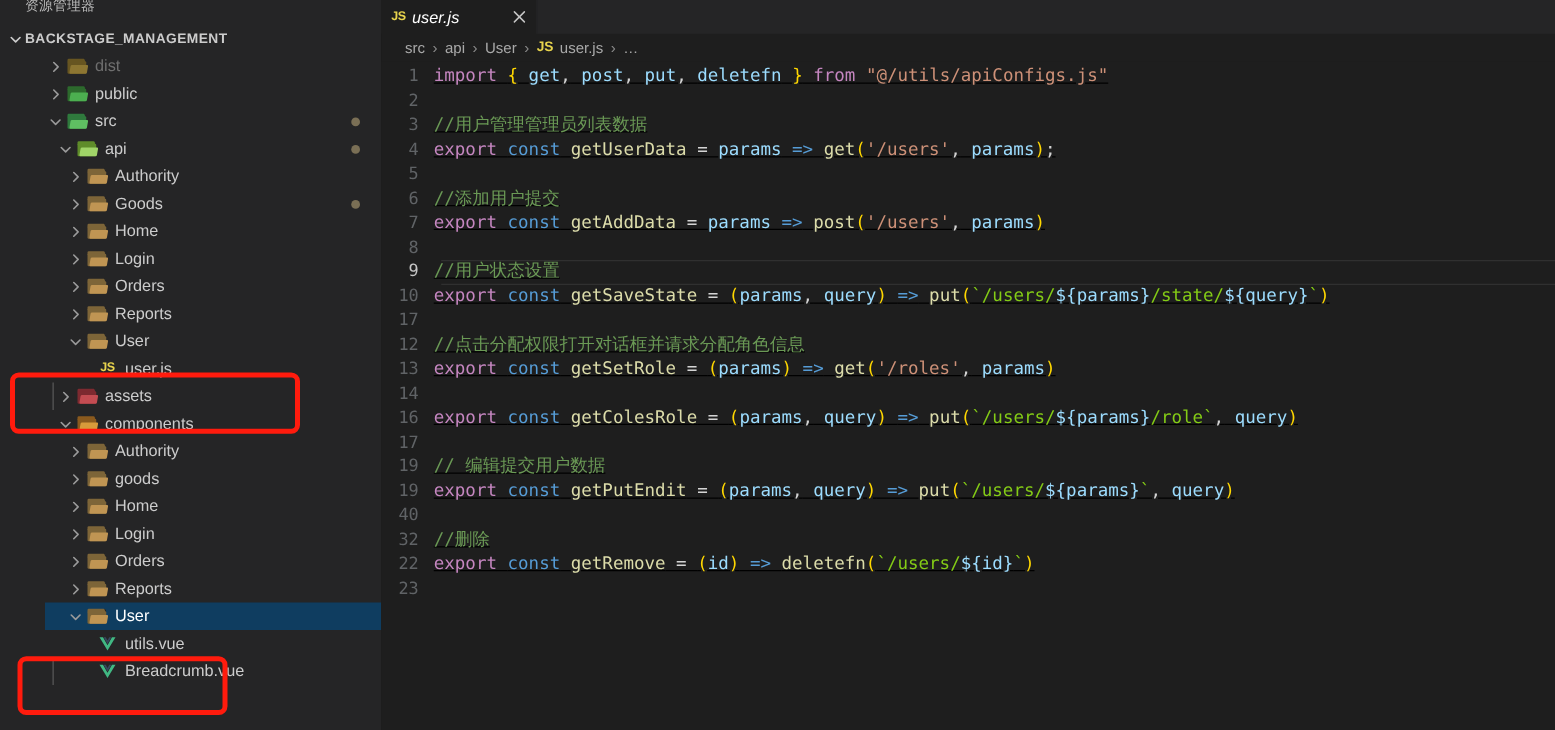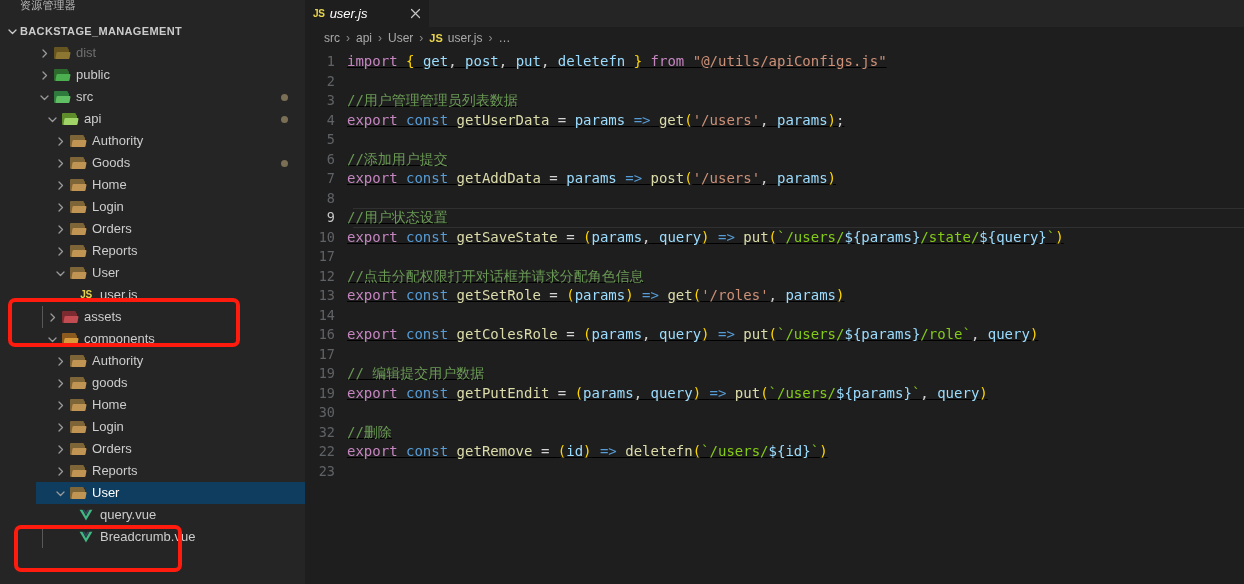--- a/index.html
+++ b/index.html
@@ -554,21 +554,21 @@
             <svg width="11" height="11" viewBox="0 0 11 11">
               <path d="M4 2 L7.5 5.5 L4 9" fill="none" stroke="#9a9a9a" stroke-width="1.3" stroke-linecap="round" stroke-linejoin="round"></path>
             </svg>
           </span>
           <span class="ico">
             <svg class="vue-mark" width="14" height="12" viewBox="0 0 14 12">
               <path d="M0.6 0.8 H3.4 L7 7.2 L10.6 0.8 H13.4 L7 11.4 Z" fill="#41b883"></path>
               <path d="M3.9 0.8 H5.6 L7 3.3 L8.4 0.8 H10.1 L7 6.2 Z" fill="#35495e"></path>
             </svg>
           </span>
-          <span class="rlabel">query.vue</span>
+          <span class="rlabel">utils.vue</span>
         </div>
         <div class="row">
           <span style="flex: 0 0 24px;"></span>
           <span class="twisty empty">
             <svg width="11" height="11" viewBox="0 0 11 11">
               <path d="M4 2 L7.5 5.5 L4 9" fill="none" stroke="#9a9a9a" stroke-width="1.3" stroke-linecap="round" stroke-linejoin="round"></path>
             </svg>
           </span>
           <span class="ico">
             <svg class="vue-mark" width="14" height="12" viewBox="0 0 14 12">
@@ -626,19 +626,19 @@
         <div class="cline active"><span class="hl"></span><span class="ln">9</span><span class="ctext"><span class="t-cmt">//用户状态设置</span></span></div>
         <div class="cline"><span class="ln">10</span><span class="ctext"><span class="t-kw">export</span><span class="t-op"> </span><span class="t-decl">const</span><span class="t-op"> </span><span class="t-fn">getSaveState</span><span class="t-op"> = </span><span class="t-paren">(</span><span class="t-var">params</span><span class="t-punc">,</span><span class="t-op"> </span><span class="t-var">query</span><span class="t-paren">)</span><span class="t-op"> </span><span class="t-arrow">=&gt;</span><span class="t-op"> </span><span class="t-fn">put</span><span class="t-paren">(</span><span class="t-tmpl">`/users/</span><span class="t-tmplvar">${params}</span><span class="t-tmpl">/state/</span><span class="t-tmplvar">${query}</span><span class="t-tmpl">`</span><span class="t-paren">)</span></span></div>
         <div class="cline"><span class="ln">17</span><span class="ctext"></span></div>
         <div class="cline"><span class="ln">12</span><span class="ctext"><span class="t-cmt">//点击分配权限打开对话框并请求分配角色信息</span></span></div>
         <div class="cline"><span class="ln">13</span><span class="ctext"><span class="t-kw">export</span><span class="t-op"> </span><span class="t-decl">const</span><span class="t-op"> </span><span class="t-fn">getSetRole</span><span class="t-op"> = </span><span class="t-paren">(</span><span class="t-var">params</span><span class="t-paren">)</span><span class="t-op"> </span><span class="t-arrow">=&gt;</span><span class="t-op"> </span><span class="t-fn">get</span><span class="t-paren">(</span><span class="t-str">'/roles'</span><span class="t-punc">,</span><span class="t-op"> </span><span class="t-var">params</span><span class="t-paren">)</span></span></div>
         <div class="cline"><span class="ln">14</span><span class="ctext"></span></div>
         <div class="cline"><span class="ln">16</span><span class="ctext"><span class="t-kw">export</span><span class="t-op"> </span><span class="t-decl">const</span><span class="t-op"> </span><span class="t-fn">getColesRole</span><span class="t-op"> = </span><span class="t-paren">(</span><span class="t-var">params</span><span class="t-punc">,</span><span class="t-op"> </span><span class="t-var">query</span><span class="t-paren">)</span><span class="t-op"> </span><span class="t-arrow">=&gt;</span><span class="t-op"> </span><span class="t-fn">put</span><span class="t-paren">(</span><span class="t-tmpl">`/users/</span><span class="t-tmplvar">${params}</span><span class="t-tmpl">/role`</span><span class="t-punc">,</span><span class="t-op"> </span><span class="t-var">query</span><span class="t-paren">)</span></span></div>
         <div class="cline"><span class="ln">17</span><span class="ctext"></span></div>
         <div class="cline"><span class="ln">19</span><span class="ctext"><span class="t-cmt">// 编辑提交用户数据</span></span></div>
         <div class="cline"><span class="ln">19</span><span class="ctext"><span class="t-kw">export</span><span class="t-op"> </span><span class="t-decl">const</span><span class="t-op"> </span><span class="t-fn">getPutEndit</span><span class="t-op"> = </span><span class="t-paren">(</span><span class="t-var">params</span><span class="t-punc">,</span><span class="t-op"> </span><span class="t-var">query</span><span class="t-paren">)</span><span class="t-op"> </span><span class="t-arrow">=&gt;</span><span class="t-op"> </span><span class="t-fn">put</span><span class="t-paren">(</span><span class="t-tmpl">`/users/</span><span class="t-tmplvar">${params}</span><span class="t-tmpl">`</span><span class="t-punc">,</span><span class="t-op"> </span><span class="t-var">query</span><span class="t-paren">)</span></span></div>
-        <div class="cline"><span class="ln">30</span><span class="ctext"></span></div>
+        <div class="cline"><span class="ln">40</span><span class="ctext"></span></div>
         <div class="cline"><span class="ln">32</span><span class="ctext"><span class="t-cmt">//删除</span></span></div>
         <div class="cline"><span class="ln">22</span><span class="ctext"><span class="t-kw">export</span><span class="t-op"> </span><span class="t-decl">const</span><span class="t-op"> </span><span class="t-fn">getRemove</span><span class="t-op"> = </span><span class="t-paren">(</span><span class="t-var">id</span><span class="t-paren">)</span><span class="t-op"> </span><span class="t-arrow">=&gt;</span><span class="t-op"> </span><span class="t-fn">deletefn</span><span class="t-paren">(</span><span class="t-tmpl">`/users/</span><span class="t-tmplvar">${id}</span><span class="t-tmpl">`</span><span class="t-paren">)</span></span></div>
         <div class="cline"><span class="ln">23</span><span class="ctext"></span></div>
       </div>
   </div>
 </div>
 
 </body></html>

